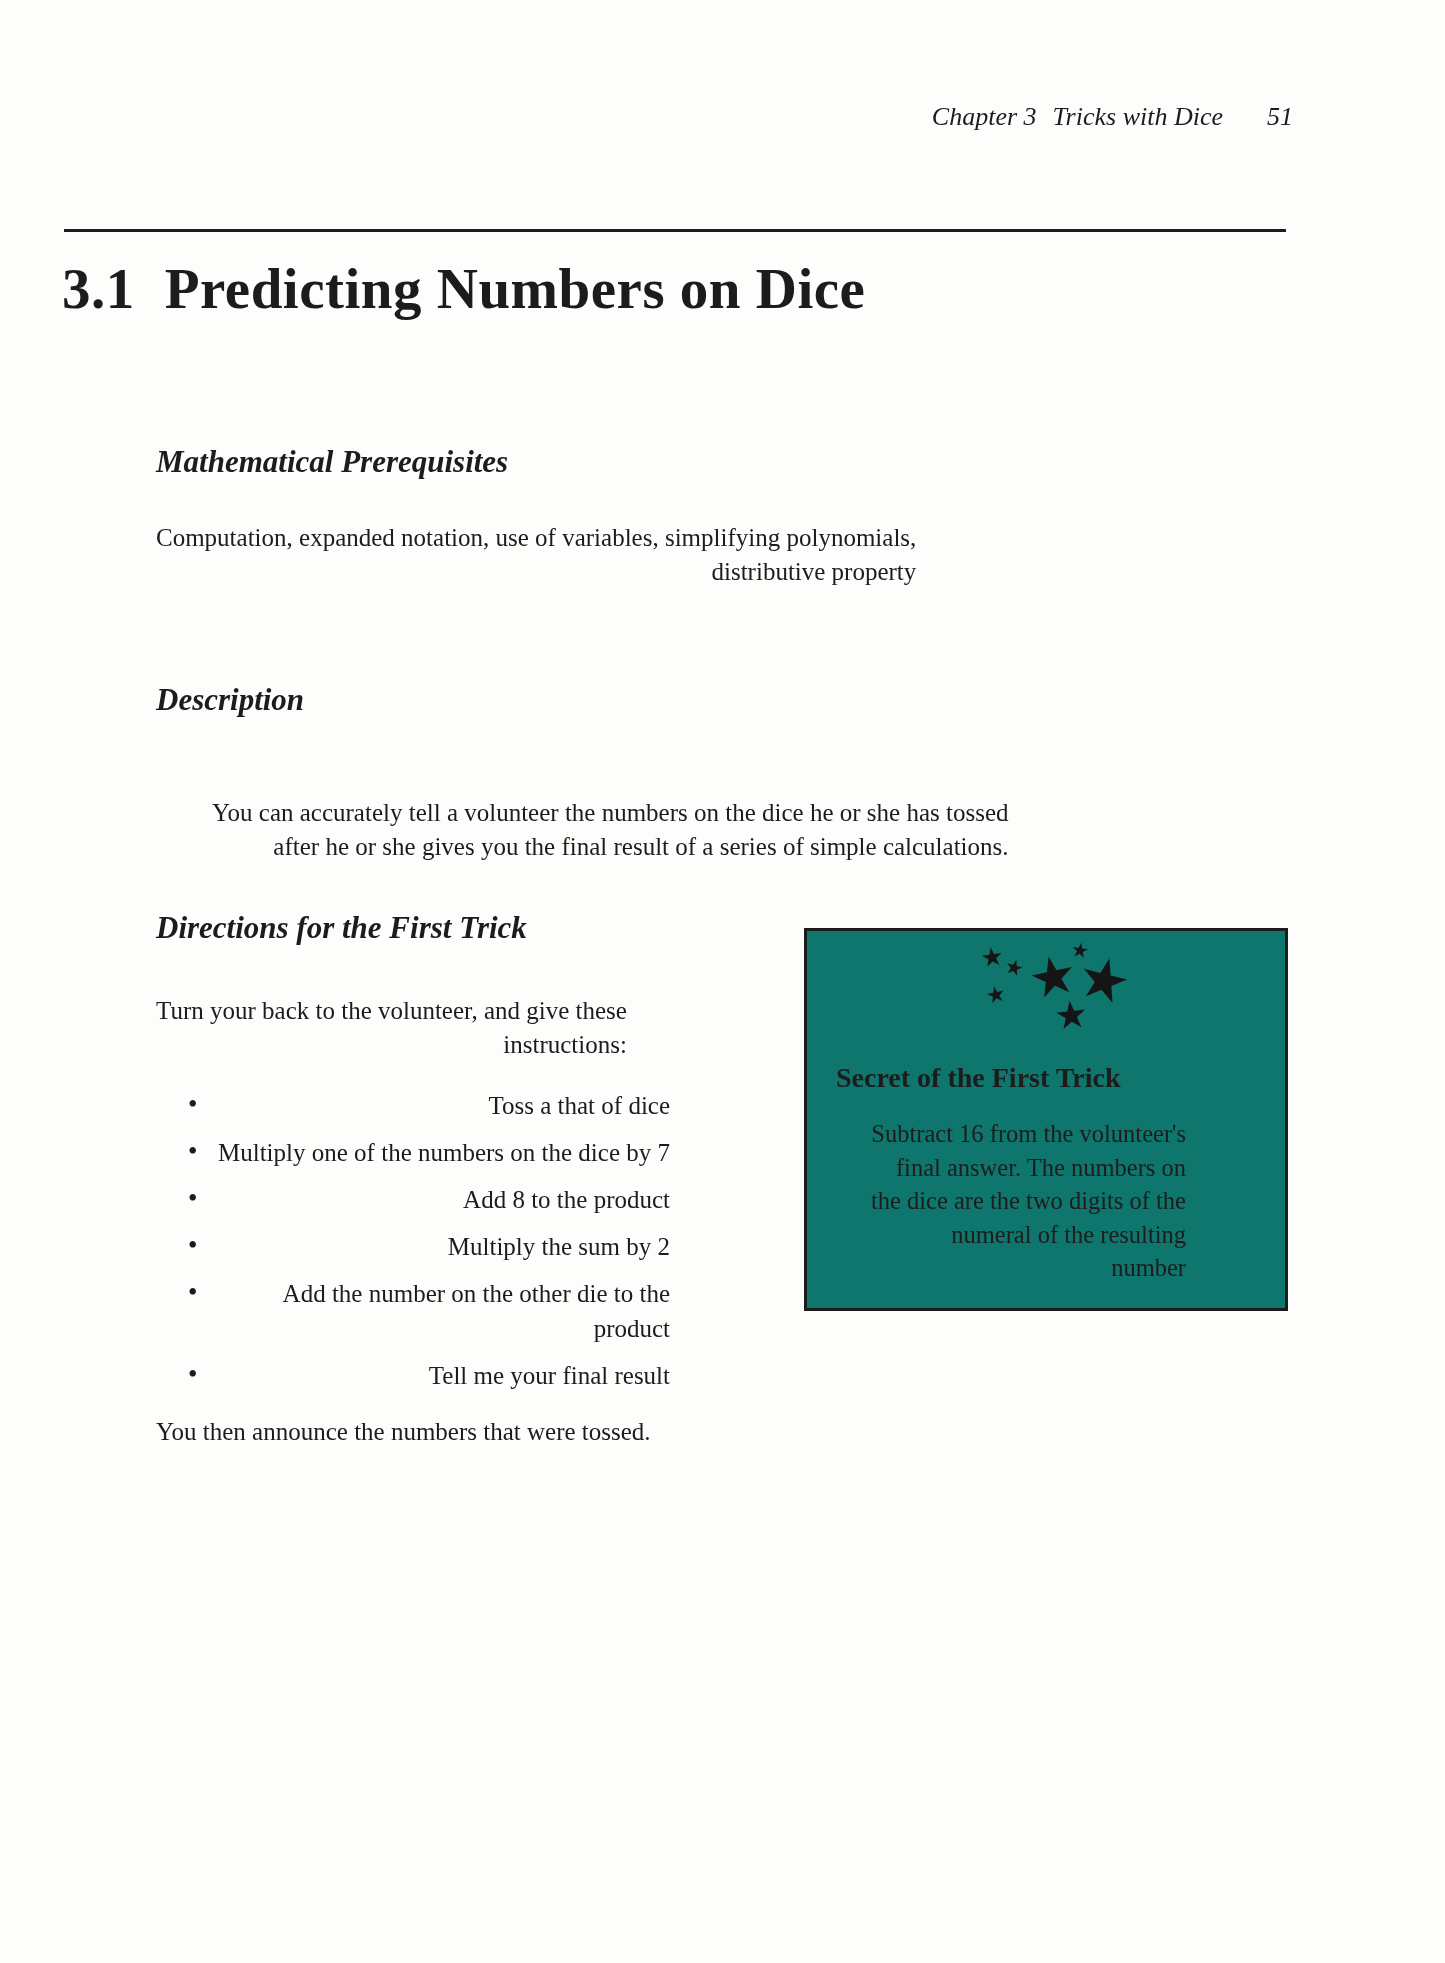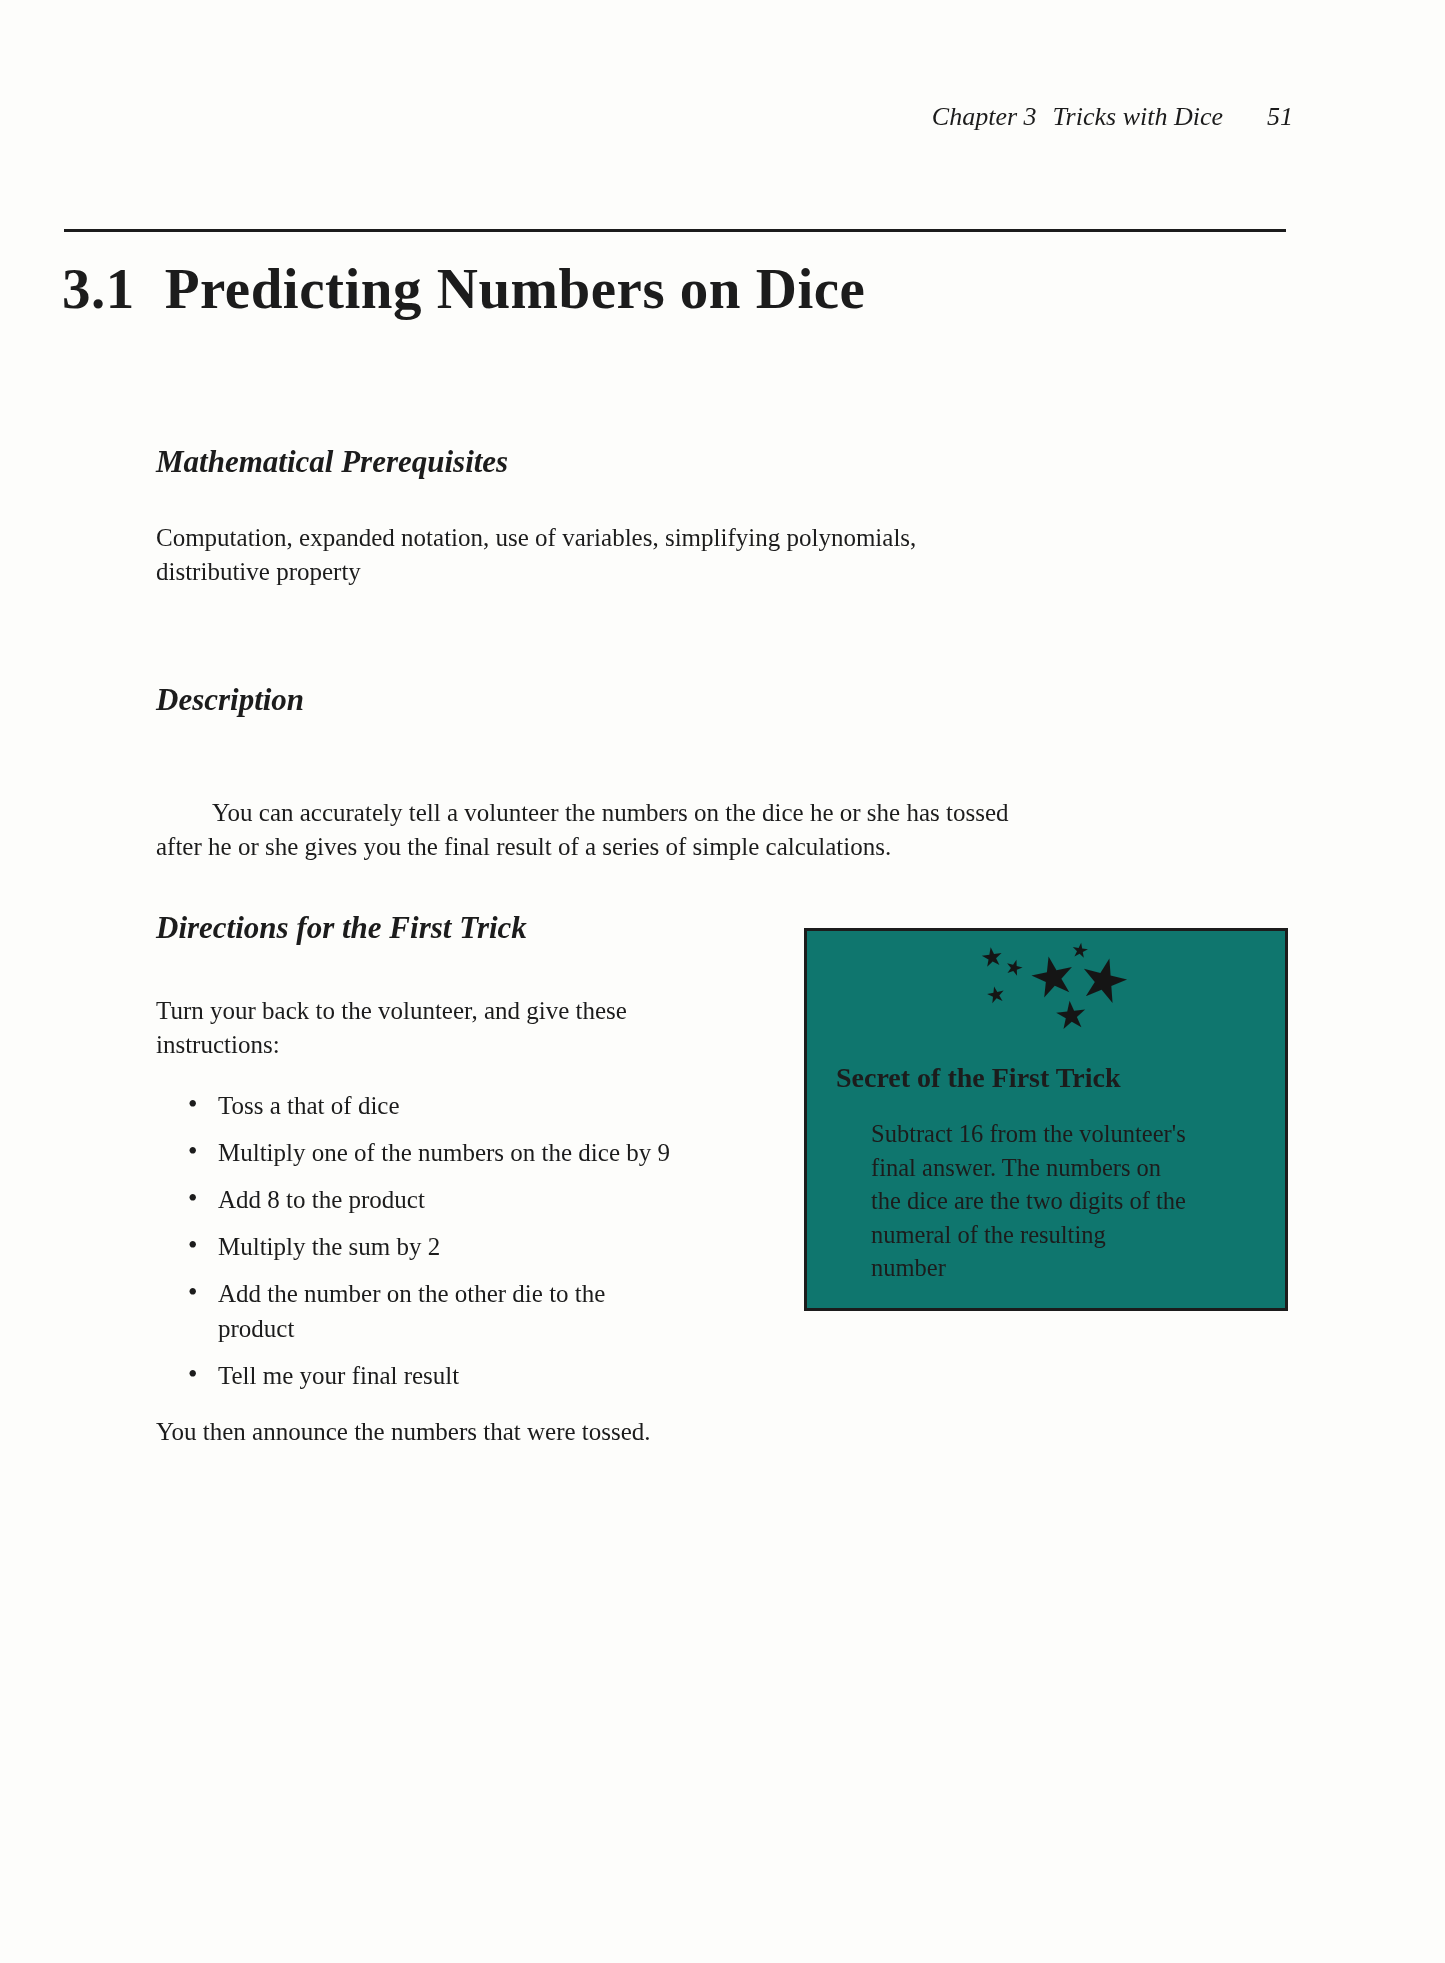--- a/index.html
+++ b/index.html
@@ -62,21 +62,21 @@
   .h-desc   { top: 682px; }
   .h-dir    { top: 910px; }
 
   
   .para {
     position: absolute;
     left: 156px;
     font-size: 25px;
     line-height: 34px;
   }
-  .ln { white-space: nowrap; }
+  .ln { white-space: nowrap; text-align: right; }
   .p-prereq  { top: 521px; }
   .p-desc    { top: 760px; }
   .p-desc .ln-indent { padding-left: 56px; margin-top: 36px; }
   .p-turn    { top: 994px; }
   .p-closing { top: 1415px; }
 
   
   .blist {
     position: absolute;
     left: 156px; top: 1088px;
@@ -171,21 +171,21 @@
     <div class="ln">instructions:</div>
   </div>
 
   <ul class="blist">
     <li>
       <span class="bullet"></span>
       <div class="ln">Toss a that of dice</div>
     </li>
     <li>
       <span class="bullet"></span>
-      <div class="ln">Multiply one of the numbers on the dice by 9</div>
+      <div class="ln">Multiply one of the numbers on the dice by 7</div>
     </li>
     <li>
       <span class="bullet"></span>
       <div class="ln">Add 8 to the product</div>
     </li>
     <li>
       <span class="bullet"></span>
       <div class="ln">Multiply the sum by 2</div>
     </li>
     <li>

